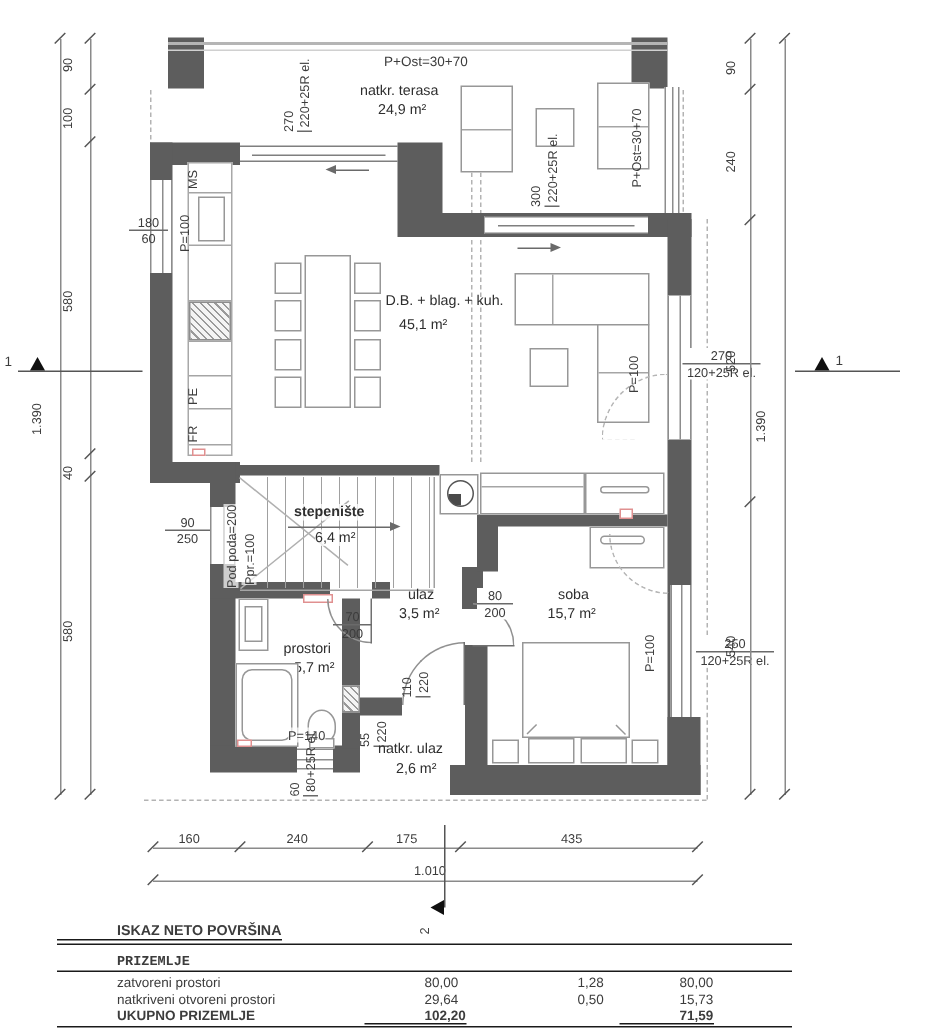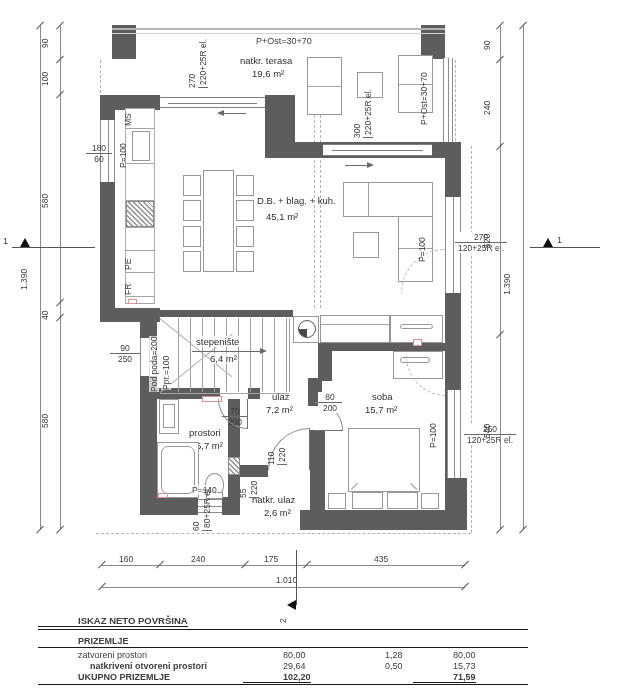--- a/index.html
+++ b/index.html
@@ -53,21 +53,21 @@
   <div class="dashh" style="left:96px;top:533px;width:375px;"></div>
   <div class="dashv" style="left:314px;top:110px;height:198px;"></div>
   <div class="dashv" style="left:320px;top:110px;height:198px;"></div>
 
   <div class="w" style="left:112px;top:25px;width:24px;height:34px;"></div>
   <div class="w" style="left:421px;top:25px;width:24px;height:34px;"></div>
   <div class="beam" style="left:112px;top:28px;width:333px;height:2px;"></div>
   <div class="beam" style="left:112px;top:33px;width:333px;height:1px;background:#d0d0d0;"></div>
   <div class="l" style="left:256px;top:36px;">P+Ost=30+70</div>
   <div class="l rm" style="left:240px;top:55px;">natkr. terasa</div>
-  <div class="l rm" style="left:252px;top:68px;">19,6 m²</div>
+  <div class="l rm" style="left:252px;top:68px;">24,9 m²</div>
   <div class="f" style="left:307px;top:57px;width:35px;height:58px;"></div>
   <div class="il" style="left:308px;top:86px;width:33px;height:1px;"></div>
   <div class="f" style="left:357px;top:72px;width:26px;height:26px;"></div>
   <div class="f" style="left:398px;top:55px;width:35px;height:58px;"></div>
   <div class="il" style="left:399px;top:84px;width:33px;height:1px;"></div>
   <div class="winv" style="left:443px;top:58px;width:10px;height:88px;">
       <i></i>
     </div>
   <div class="vl" style="left:429px;top:115px;">P+Ost=30+70</div>
 
@@ -149,28 +149,28 @@
   <div class="il" style="left:399px;top:248px;width:33px;height:1px;"></div>
   <div class="f" style="left:353px;top:232px;width:26px;height:26px;"></div>
   <div class="arc" style="left:401px;top:249px;width:44px;height:44px;border-left:1px dashed #b5b5b5;border-top:1px dashed #b5b5b5;border-top-left-radius:100% 100%;"></div>
 
   <div class="stairs" style="left:178px;top:318px;width:111px;height:74px;"></div>
   <div class="il" style="left:160px;top:393px;width:129px;height:1px;"></div>
   <div class="diag" style="left:160px;top:318px;width:93px;transform:rotate(39deg);"></div>
   <div class="diag" style="left:160px;top:392px;width:93px;transform:rotate(-39deg);"></div>
   <div class="d" style="left:192px;top:351px;width:70px;height:1px;background:#6a6a6a;"></div>
   <div class="arr-r" style="left:260px;top:348px;"></div>
-  <div class="l rm" style="left:196px;top:336px;background:rgba(255,255,255,.75);">stepenište</div>
+  <div class="l rm" style="left:196px;top:336px;background:rgba(255,255,255,.75);font-weight:bold;">stepenište</div>
   <div class="l rm" style="left:210px;top:353px;background:rgba(255,255,255,.75);">6,4 m²</div>
   <div class="vl" style="left:159px;top:382px;background:rgba(255,255,255,.7);">Pod poda=200</div>
   <div class="vl" style="left:171px;top:380px;background:rgba(255,255,255,.7);">Ppr.=100</div>
   <div class="pink" style="left:202px;top:396px;width:20px;height:6px;"></div>
 
   <div class="l rm" style="left:272px;top:391px;">ulaz</div>
-  <div class="l rm" style="left:266px;top:404px;">7,2 m²</div>
+  <div class="l rm" style="left:266px;top:404px;">3,5 m²</div>
   <div class="arc" style="left:218px;top:399px;width:30px;height:30px;border-left:1px solid #909090;border-bottom:1px solid #909090;border-bottom-left-radius:100% 100%;"></div>
   <div class="d" style="left:247px;top:399px;width:1px;height:30px;background:#707070;"></div>
   <div class="frac" style="left:222px;top:406px;width:26px;">
     <div>70</div>
     <div class="fd">200</div>
   </div>
   <div class="arc" style="left:268px;top:428px;width:42px;height:42px;border-left:1px solid #909090;border-top:1px solid #909090;border-top-left-radius:100% 100%;"></div>
   <div class="d" style="left:309px;top:428px;width:1px;height:42px;background:#707070;"></div>
   <div class="vl" style="left:276px;top:455px;">110</div>
   <div class="vl" style="left:287px;top:455px;border-left:1px solid #6a6a6a;padding-left:2px;">220</div>
@@ -298,29 +298,29 @@
   <div class="l" style="left:3px;top:236px;">1</div>
   <div class="d" style="left:530px;top:247px;width:70px;height:1px;background:#555;"></div>
   <div class="tri-up" style="left:543px;top:238px;"></div>
   <div class="l" style="left:557px;top:235px;">1</div>
   <div class="d" style="left:296px;top:550px;width:1px;height:55px;background:#555;"></div>
   <div class="tri-left" style="left:287px;top:600px;"></div>
   <div class="vl" style="left:288px;top:613px;">2</div>
 
   <div class="l tb b u" style="left:38px;top:615px;font-size:9.5px;">ISKAZ NETO POVRŠINA</div>
   <div class="tbl-line" style="left:38px;top:629px;width:490px;"></div>
-  <div class="l tb b" style="left:38px;top:636px;">PRIZEMLJE</div>
+  <div class="l tb b" style="left:38px;top:636px;font-family:Liberation Mono, monospace;">PRIZEMLJE</div>
   <div class="tbl-line" style="left:38px;top:647px;width:490px;"></div>
 
   <div class="l tb" style="left:38px;top:650px;">zatvoreni prostori</div>
   <div class="l tb" style="left:243px;top:650px;">80,00</div>
   <div class="l tb" style="left:345px;top:650px;">1,28</div>
   <div class="l tb" style="left:413px;top:650px;">80,00</div>
 
-  <div class="l tb" style="left:50px;top:661px;font-weight:bold;">natkriveni otvoreni prostori</div>
+  <div class="l tb" style="left:38px;top:661px;">natkriveni otvoreni prostori</div>
   <div class="l tb" style="left:243px;top:661px;">29,64</div>
   <div class="l tb" style="left:345px;top:661px;">0,50</div>
   <div class="l tb" style="left:413px;top:661px;">15,73</div>
 
   <div class="l tb b" style="left:38px;top:672px;">UKUPNO PRIZEMLJE</div>
   <div class="l tb b u" style="left:243px;top:672px;">102,20</div>
   <div class="l tb b u" style="left:413px;top:672px;">71,59</div>
   <div class="tbl-line" style="left:38px;top:684px;width:490px;"></div>
 
 </div>

